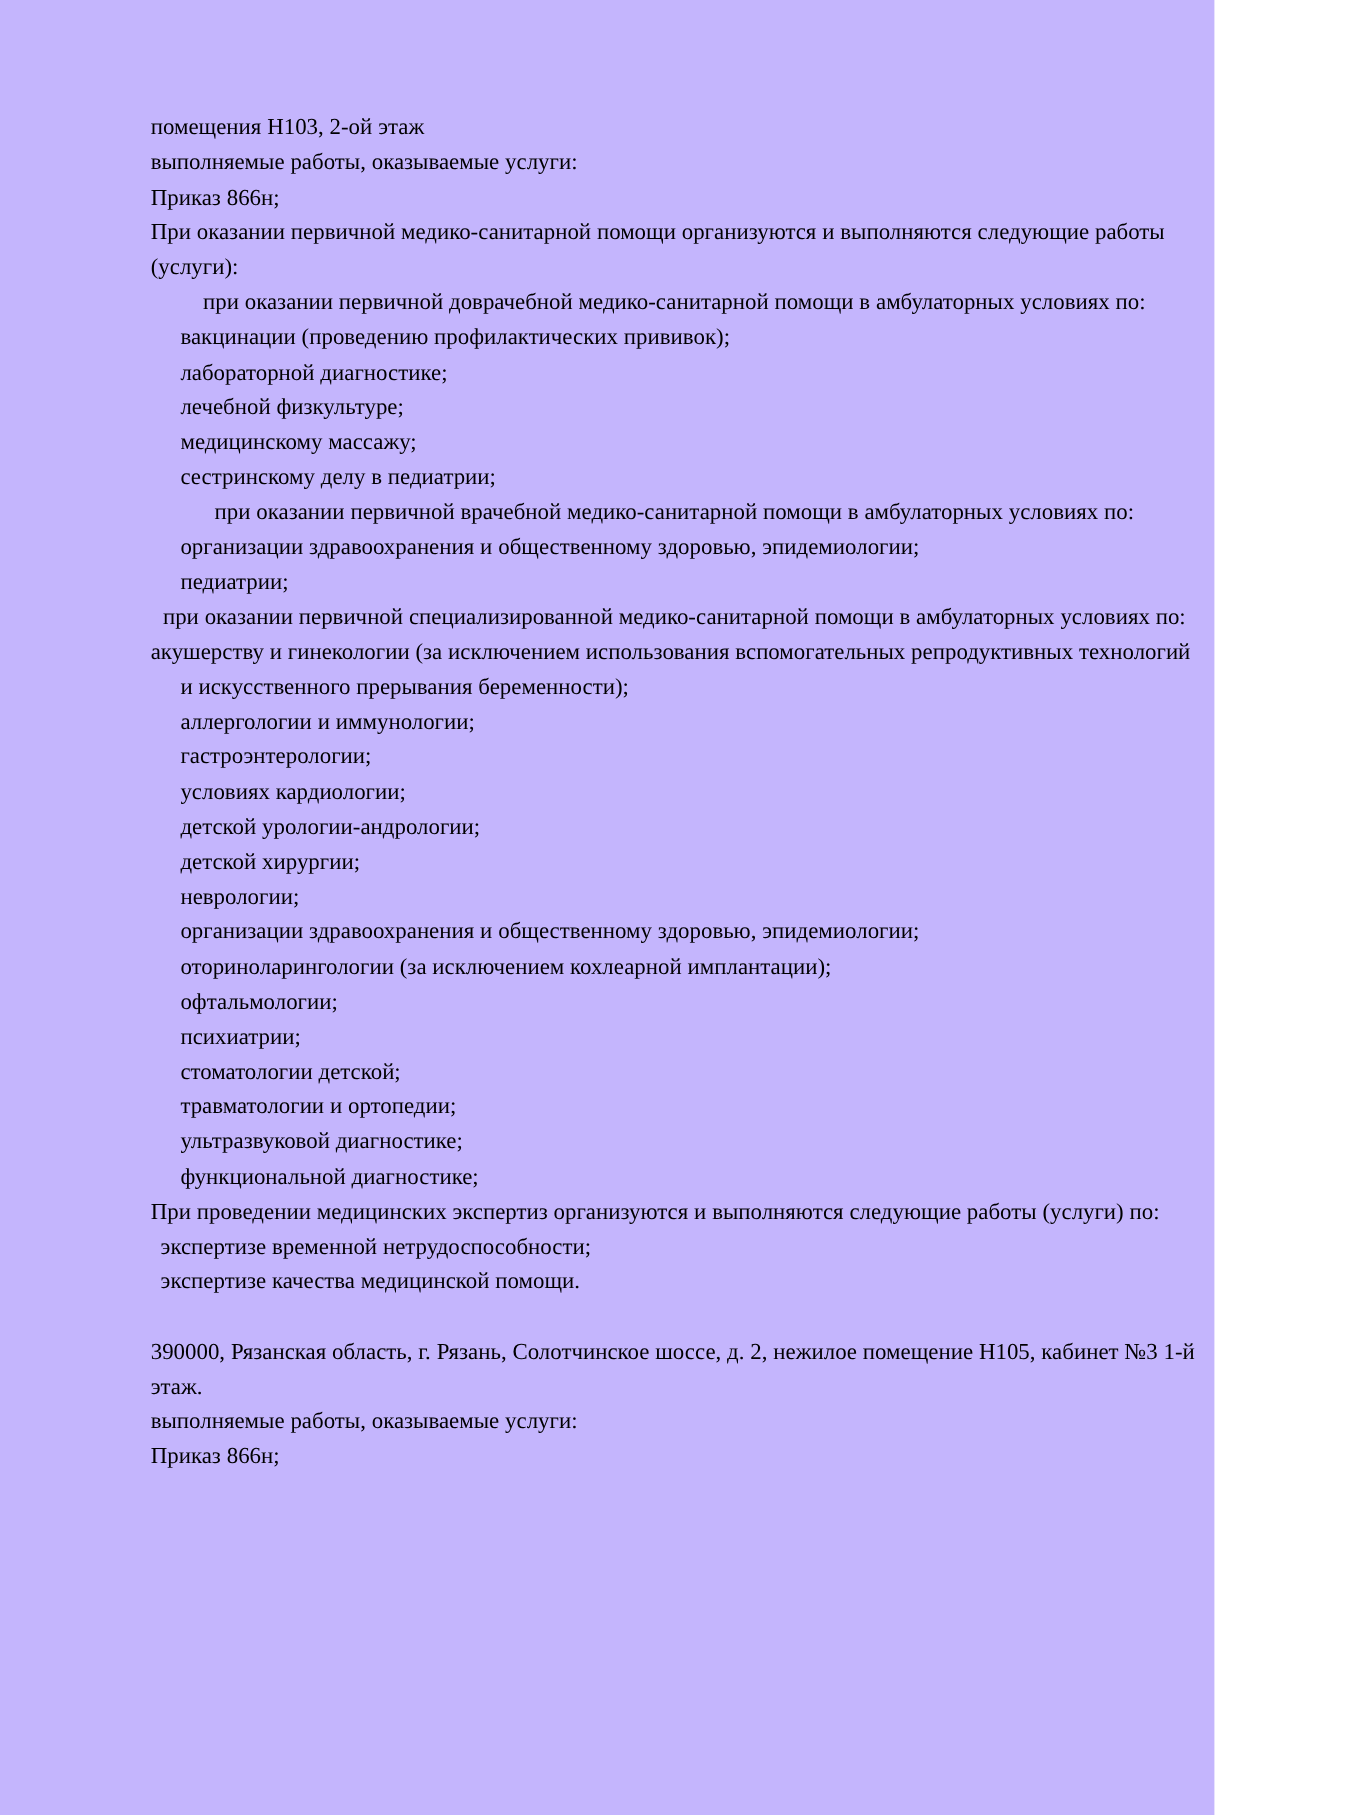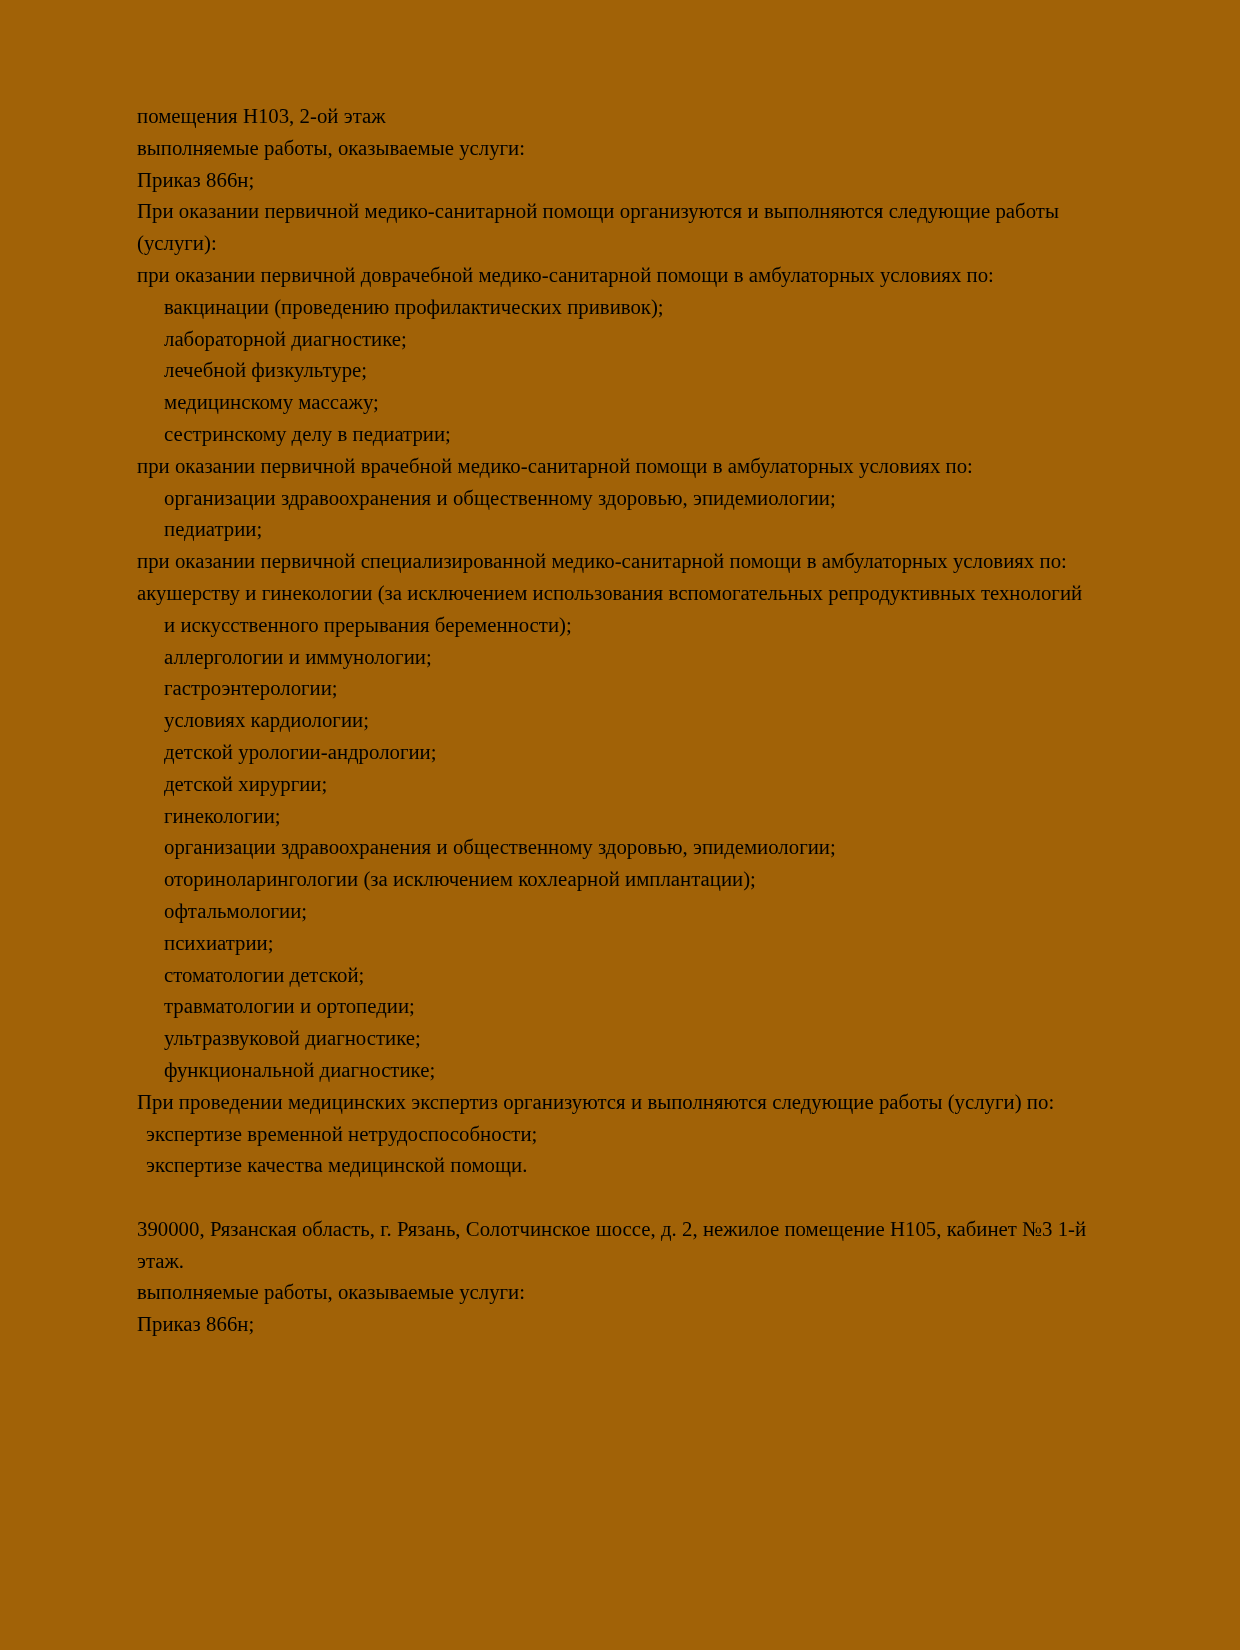--- a/index.html
+++ b/index.html
@@ -2,23 +2,23 @@
 <html lang="ru"><head>
 <meta charset="utf-8">
 <style>
   html, body {
     margin: 0;
     padding: 0;
     background: #ffffff;
   }
   .page {
     position: relative;
-    width: 1240px;
+    width: 1104px;
     height: 1650px;
-    background: #a16207;
+    background: #c4b5fd;
     overflow: hidden;
     box-sizing: border-box;
   }
   .doc-body {
     position: absolute;
     left: 137px;
     top: 100px;
     width: 952px;
     font-family: "Liberation Serif", "DejaVu Serif", serif;
     font-size: 20.8px;
@@ -34,20 +34,21 @@
     word-spacing: 0.1px;
   }
   
   .indent-0 { padding-left: 0px; }
   .indent-1 { padding-left: 9px; }
   .indent-2 { padding-left: 27px; }
   
   .hang-1 {
     padding-left: 9px;
     text-indent: -9px;
+    text-align: center;
   }
   .hang-2 {
     padding-left: 27px;
     text-indent: -27px;
   }
   .spacer {
     height: 31.8px;
   }
 </style>
 </head>
@@ -68,21 +69,21 @@
       <div class="line hang-1">при оказании первичной врачебной медико-санитарной помощи в амбулаторных условиях по:</div>
       <div class="line indent-2">организации здравоохранения и общественному здоровью, эпидемиологии;</div>
       <div class="line indent-2">педиатрии;</div>
       <div class="line hang-1">при оказании первичной специализированной медико-санитарной помощи в амбулаторных условиях по:</div>
       <div class="line hang-2">акушерству и гинекологии (за исключением использования вспомогательных репродуктивных технологий и искусственного прерывания беременности);</div>
       <div class="line indent-2">аллергологии и иммунологии;</div>
       <div class="line indent-2">гастроэнтерологии;</div>
       <div class="line indent-2">условиях кардиологии;</div>
       <div class="line indent-2">детской урологии-андрологии;</div>
       <div class="line indent-2">детской хирургии;</div>
-      <div class="line indent-2">гинекологии;</div>
+      <div class="line indent-2">неврологии;</div>
       <div class="line indent-2">организации здравоохранения и общественному здоровью, эпидемиологии;</div>
       <div class="line indent-2">оториноларингологии (за исключением кохлеарной имплантации);</div>
       <div class="line indent-2">офтальмологии;</div>
       <div class="line indent-2">психиатрии;</div>
       <div class="line indent-2">стоматологии детской;</div>
       <div class="line indent-2">травматологии и ортопедии;</div>
       <div class="line indent-2">ультразвуковой диагностике;</div>
       <div class="line indent-2">функциональной диагностике;</div>
       <div class="line indent-0">При проведении медицинских экспертиз организуются и выполняются следующие работы (услуги) по:</div>
       <div class="line indent-1">экспертизе временной нетрудоспособности;</div>

